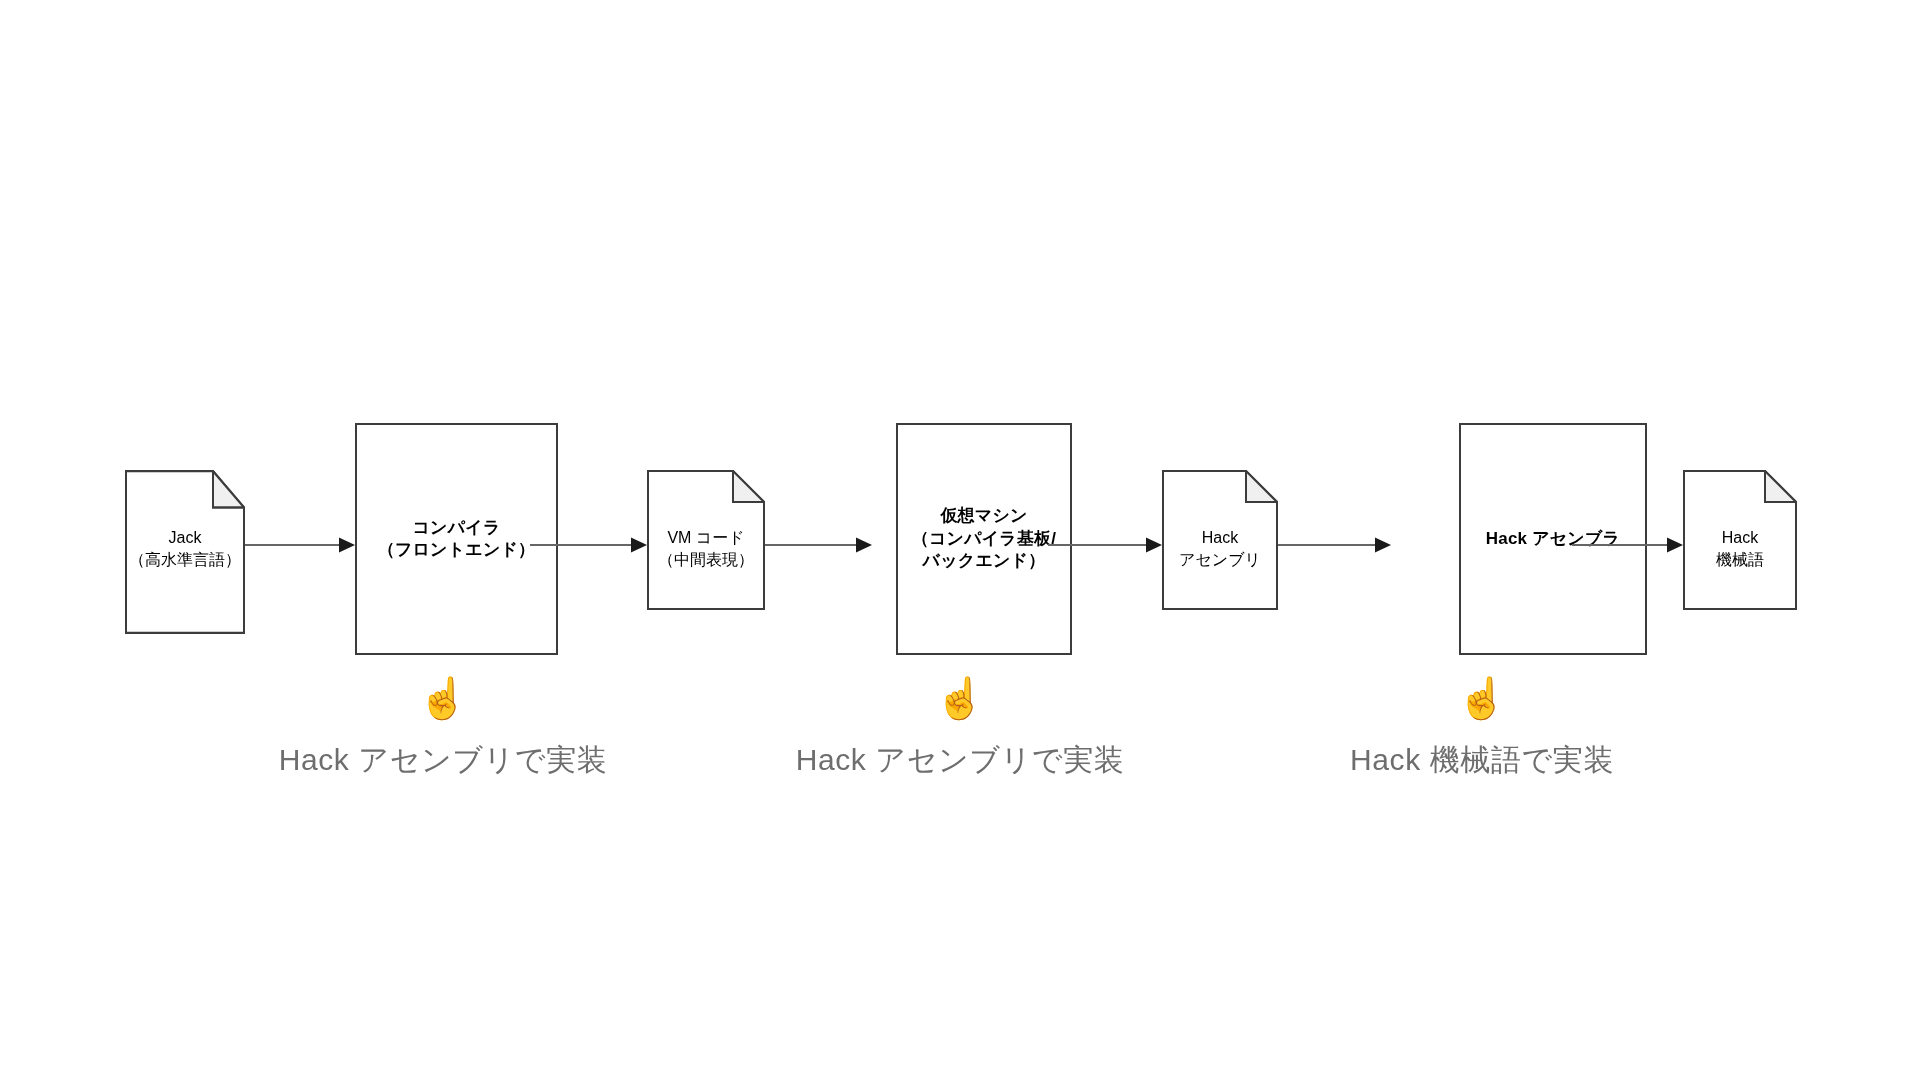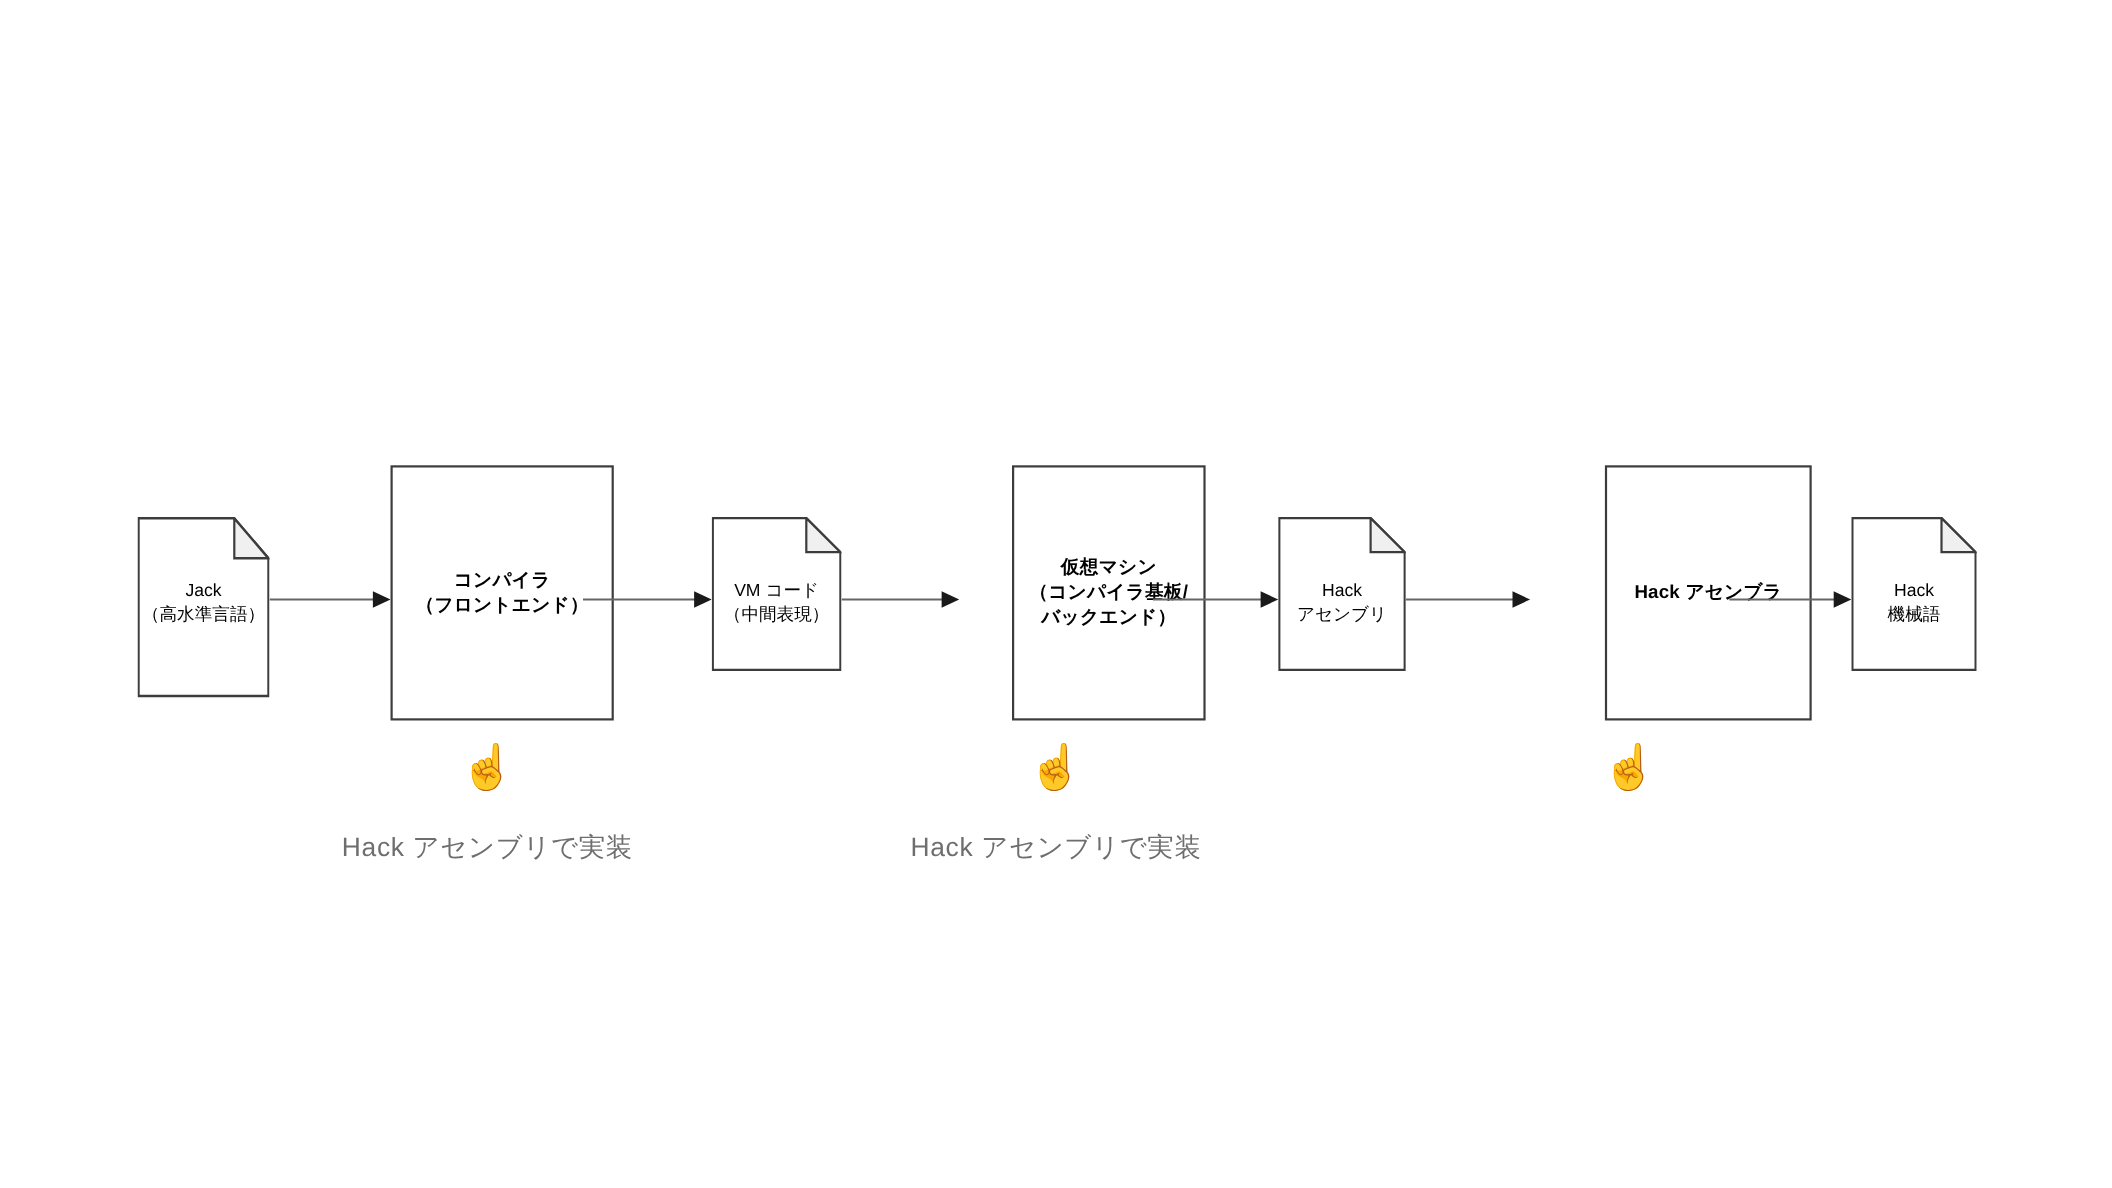--- a/index.html
+++ b/index.html
@@ -81,22 +81,22 @@
     text-align: center;
   }
   .annotation .hand {
     font-size: 40px;
     line-height: 1;
     display: block;
     color: #eaa92a;
   }
   .annotation .caption {
     display: block;
-    margin-top: 36px;
-    font-size: 24px;
+    margin-top: 22px;
+    font-size: 30px;
     font-weight: 300;
     color: #6e6e6e;
     letter-spacing: .6px;
     white-space: nowrap;
   }
 </style>
 </head>
 <body>
 
 <div id="canvas">
@@ -138,21 +138,21 @@
 （中間表現）</div>
   </div>
 
   <div class="connector" style="left:765px; top:533px; width:107px;">
     <svg viewBox="0 0 107 24" preserveAspectRatio="none">
       <line x1="0" y1="12" x2="93" y2="12" stroke="#666666" stroke-width="2"></line>
       <polygon points="91,4.5 107,12 91,19.5" fill="#1a1a1a"></polygon>
     </svg>
   </div>
 
-  <div class="node process" style="left:920px; top:423px; width:176px; height:232px;">
+  <div class="node process" style="left:896px; top:423px; width:176px; height:232px;">
     <div class="label">仮想マシン
 （コンパイラ基板/
 バックエンド）</div>
   </div>
 
   <div class="connector" style="left:1048px; top:533px; width:114px;">
     <svg viewBox="0 0 114 24" preserveAspectRatio="none">
       <line x1="0" y1="12" x2="100" y2="12" stroke="#666666" stroke-width="2"></line>
       <polygon points="98,4.5 114,12 98,19.5" fill="#1a1a1a"></polygon>
     </svg>
@@ -199,15 +199,16 @@
     <span class="caption">Hack アセンブリで実装</span>
   </div>
 
   <div class="annotation" style="left:760px; top:678px; width:400px;">
     <span class="hand">☝️</span>
     <span class="caption">Hack アセンブリで実装</span>
   </div>
 
   <div class="annotation" style="left:1282px; top:678px; width:400px;">
     <span class="hand">☝️</span>
+    <span class="caption">Hack 機械語で実装</span>
   </div>
 
 </div>
 
 </body></html>

